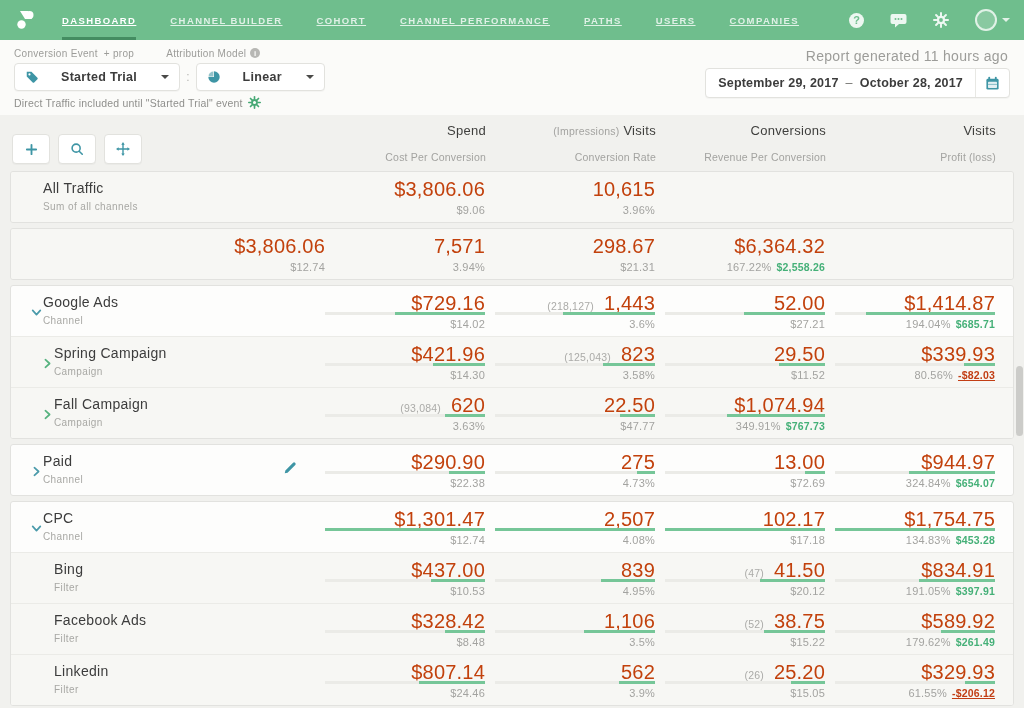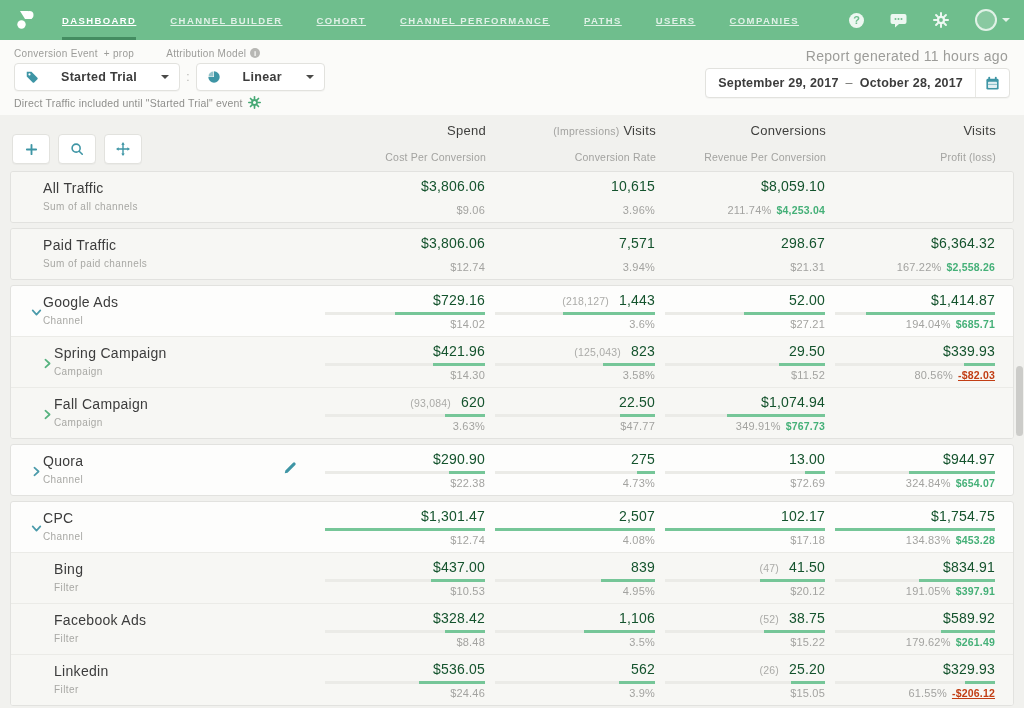--- a/index.html
+++ b/index.html
@@ -63,21 +63,21 @@
   .name-cell.lvl0 { padding-left:20px; }
   .name-cell.lvl1 { padding-left:31px; }
   .chev { width:12px; display:flex; align-items:center; align-self:center; margin-top:2px; }
   .titles { padding-top:2px; }
   .row-title { font-size:14px; color:#3c3c3c; letter-spacing:.3px; }
   .row-sub { font-size:10px; color:#a8a8a4; letter-spacing:.4px; margin-top:5px; }
   .pencil { margin-left:auto; margin-right:28px; align-self:center; cursor:pointer; }
 
   .metric { text-align:right; }
   .val-line { display:flex; justify-content:flex-end; align-items:baseline; gap:10px; height:17px; }
-  .val { font-size:14px; letter-spacing:.2px; color:#14532d; }
+  .val { font-size:20px; letter-spacing:.2px; color:#c2410c; }
   .paren { font-size:10.5px; color:#ababa8; letter-spacing:.2px; }
   .bar { width:160px; height:3px; margin:3px 0 3px auto; background:#ebebe7; position:relative; }
   .bar.hidden { background:transparent; }
   .bar i { position:absolute; right:0; top:0; height:100%; background:#76c698; display:block; }
   .sub { font-size:11px; color:#a3a3a0; letter-spacing:.2px; }
   .sub-line { display:flex; justify-content:flex-end; align-items:baseline; gap:5px; }
   .profit { font-size:10.5px; font-weight:bold; letter-spacing:.2px; }
   .profit.green { color:#45b078; }
   .profit.red { color:#c23e14;text-decoration:underline; }
 
@@ -265,41 +265,24 @@
               <div class="bar hidden"></div>
               <div class="sub">$9.06</div>
             </div>
             <div class="metric">
               <div class="val-line">
                 <span class="val">10,615</span>
               </div>
               <div class="bar hidden"></div>
               <div class="sub">3.96%</div>
             </div>
-            <div class="metric">
-              <div class="val-line">
-                <span class="val">$8,059.10</span>
-              </div>
-              <div class="bar hidden"></div>
-              <div class="sub-line">
-                <span class="sub">211.74%</span>
-                <span class="profit green">$4,253.04</span>
-              </div>
-            </div>
           </div>
         </div>
         <div class="card">
           <div class="row grid shade">
-            <div class="name-cell lvl0">
-              <span class="chev"></span>
-              <div class="titles">
-                <div class="row-title">Paid Traffic</div>
-                <div class="row-sub">Sum of paid channels</div>
-              </div>
-            </div>
             <div class="metric">
               <div class="val-line">
                 <span class="val">$3,806.06</span>
               </div>
               <div class="bar hidden"></div>
               <div class="sub">$12.74</div>
             </div>
             <div class="metric">
               <div class="val-line">
                 <span class="val">7,571</span>
@@ -480,21 +463,21 @@
         </div>
         <div class="card">
           <div class="row grid">
             <div class="name-cell lvl0">
               <span class="chev">
                 <svg width="11" height="11" viewBox="0 0 13 13">
                   <polyline points="4,2 9,6.5 4,11" fill="none" stroke="#4a9aaa" stroke-width="2" stroke-linecap="round" stroke-linejoin="round"></polyline>
                 </svg>
               </span>
               <div class="titles">
-                <div class="row-title">Quora</div>
+                <div class="row-title">Paid</div>
                 <div class="row-sub">Channel</div>
               </div>
               <span class="pencil"><svg width="14" height="14" viewBox="0 0 16 16">
                   <path d="M2 14 L2.7 10.8 L11.5 2 a1.6 1.6 0 0 1 2.3 0 l0.2 0.2 a1.6 1.6 0 0 1 0 2.3 L5.2 13.3 Z" fill="#3e95a5"></path>
                 </svg></span>
             </div>
             <div class="metric">
               <div class="val-line">
                 <span class="val">$290.90</span>
               </div>
@@ -689,21 +672,21 @@
           <div class="row grid shade divided">
             <div class="name-cell lvl1">
               <span class="chev"></span>
               <div class="titles">
                 <div class="row-title">Linkedin</div>
                 <div class="row-sub">Filter</div>
               </div>
             </div>
             <div class="metric">
               <div class="val-line">
-                <span class="val">$536.05</span>
+                <span class="val">$807.14</span>
               </div>
               <div class="bar">
                 <i style="width: 41.2%;"></i>
               </div>
               <div class="sub">$24.46</div>
             </div>
             <div class="metric">
               <div class="val-line">
                 <span class="val">562</span>
               </div>

